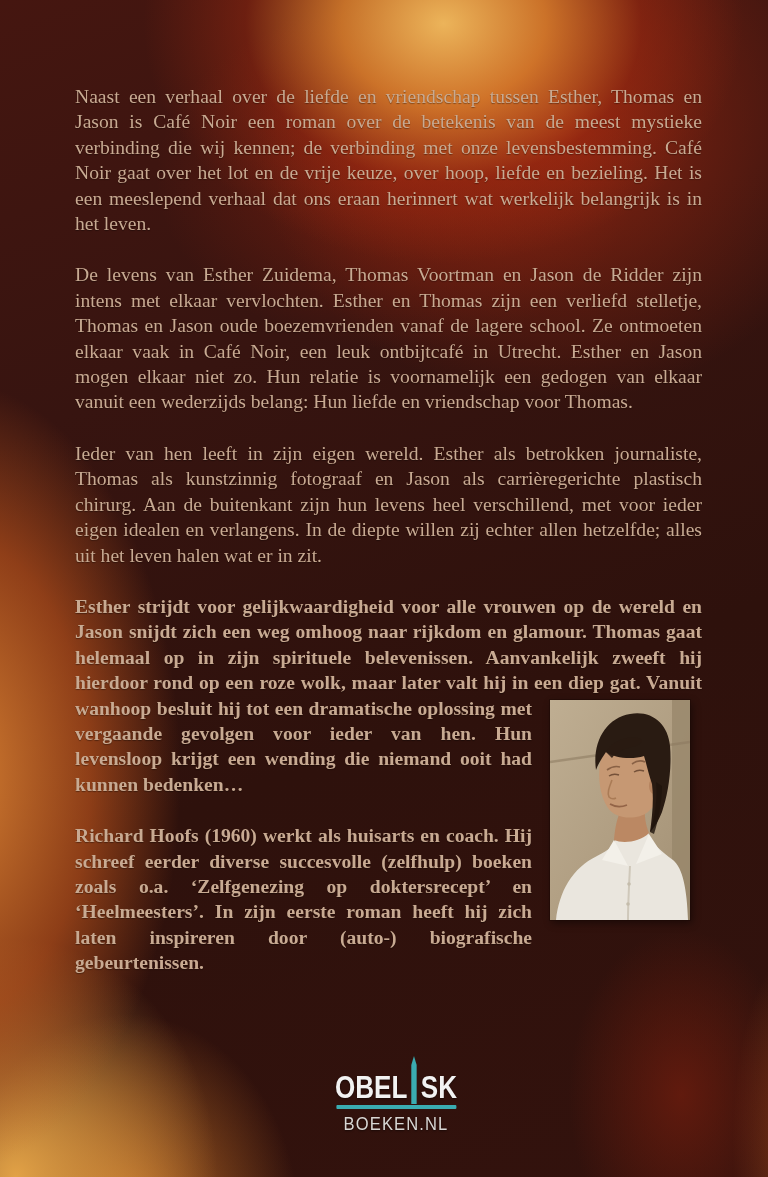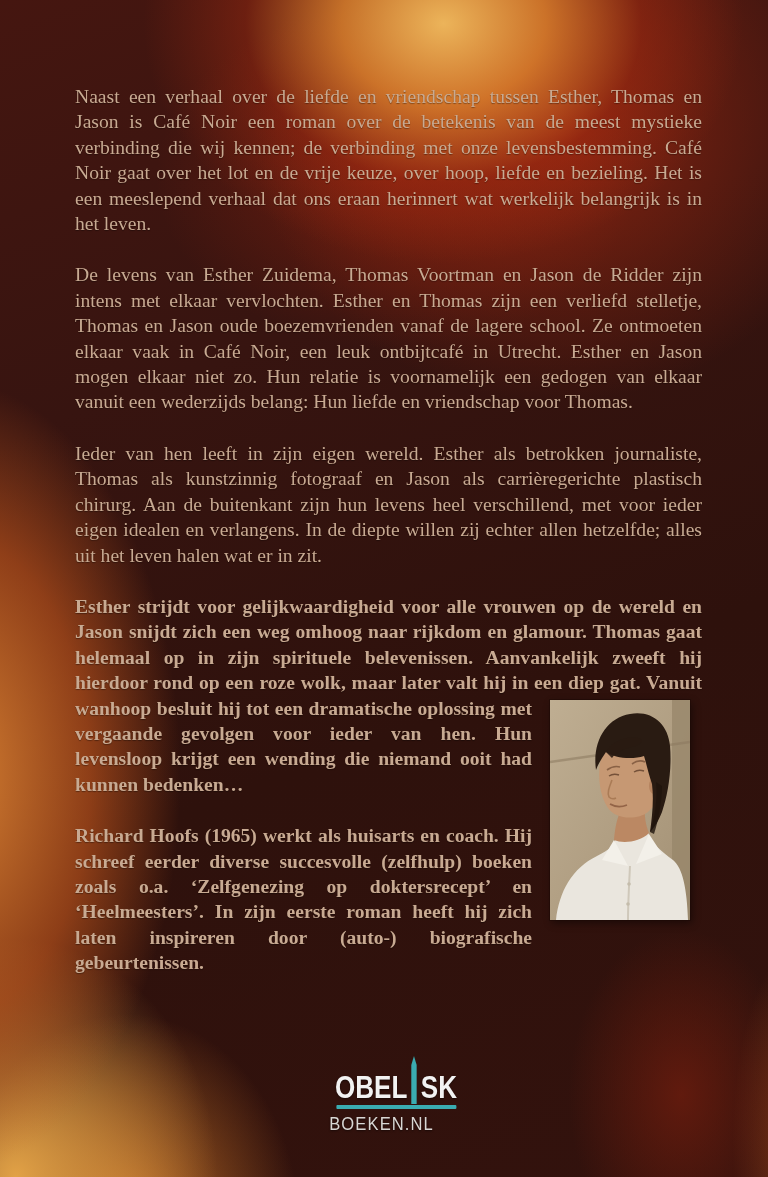--- a/index.html
+++ b/index.html
@@ -43,21 +43,21 @@
     float:right;clear:right;
     width:140px;height:220px;
     margin:0 12px 8px 18px;
     box-shadow:0 0 0 1px rgba(30,10,6,.55), 2px 3px 8px rgba(0,0,0,.45);
     display:block;
   }
   
   #logo{
     position:absolute;top:1056px;left:50%;
     transform:translateX(-50%);
-    text-align:left;
+    text-align:center;
     font-family:"Liberation Sans", sans-serif;
   }
   #logo-word{
     display:flex;align-items:flex-end;justify-content:center;
     transform:scaleX(.84);
     font-weight:bold;font-size:31px;line-height:1;
     color:#f2f2f2;letter-spacing:0;
     text-shadow:0 1px 2px rgba(0,0,0,.5);
   }
   #logo-word .obelisk-svg{display:block;margin:0 2px -1px 2px;}
@@ -113,21 +113,21 @@
         <path d="M62,80 C59,88 57,93 59,97 C61,99 64,99 66,98" stroke="#a3744f" stroke-width="1.6" fill="none" opacity=".8"></path>
         <path d="M60,104 C65,107 72,107 77,105" stroke="#8a5a40" stroke-width="1.8" fill="none" opacity=".85"></path>
         <ellipse cx="104" cy="86" rx="5" ry="8" fill="#b5835f"></ellipse>
 
         <path d="M46,70 C42,42 56,18 80,14 C102,10 118,24 120,46 C122,70 118,94 112,112 C108,122 104,128 100,132 C102,118 104,100 102,84 C98,72 96,62 94,56 C82,60 64,58 56,52 C52,58 48,64 46,70 Z" fill="#291b12"></path>
         <path d="M56,52 C62,42 74,36 88,38 C94,39 92,44 86,46 C76,48 66,52 62,58 Z" fill="#291b12" opacity=".9"></path>
         <path d="M100,132 C104,120 108,100 106,82 L112,86 C112,102 108,122 104,134 Z" fill="#1f140d" opacity=".8"></path>
       </svg>
 
       <p>Esther strijdt voor gelijkwaardigheid voor alle vrouwen op de wereld en Jason snijdt zich een weg omhoog naar rijkdom en glamour. Thomas gaat helemaal op in zijn spirituele belevenissen. Aanvankelijk zweeft hij hierdoor rond op een roze wolk, maar later valt hij in een diep gat. Vanuit wanhoop besluit hij tot een dramatische oplossing met vergaande gevolgen voor ieder van hen. Hun levensloop krijgt een wending die niemand ooit had kunnen bedenken…</p>
-      <p>Richard Hoofs (1965) werkt als huisarts en coach. Hij schreef eerder diverse succesvolle (zelfhulp) boeken zoals o.a. ‘Zelfgenezing op doktersrecept’ en ‘Heelmeesters’. In zijn eerste roman heeft hij zich laten inspireren door (auto-) biografische gebeurtenissen.</p>
+      <p>Richard Hoofs (1960) werkt als huisarts en coach. Hij schreef eerder diverse succesvolle (zelfhulp) boeken zoals o.a. ‘Zelfgenezing op doktersrecept’ en ‘Heelmeesters’. In zijn eerste roman heeft hij zich laten inspireren door (auto-) biografische gebeurtenissen.</p>
     </div>
   </div>
 
   <div id="logo">
     <div id="logo-word">
       <span>OBEL</span>
       <svg class="obelisk-svg" width="12" height="48" viewBox="0 0 12 48" xmlns="http://www.w3.org/2000/svg">
         <polygon points="6,0 9.2,9 9.2,48 2.8,48 2.8,9" fill="#3aacb1"></polygon>
       </svg>
       <span>SK</span>

